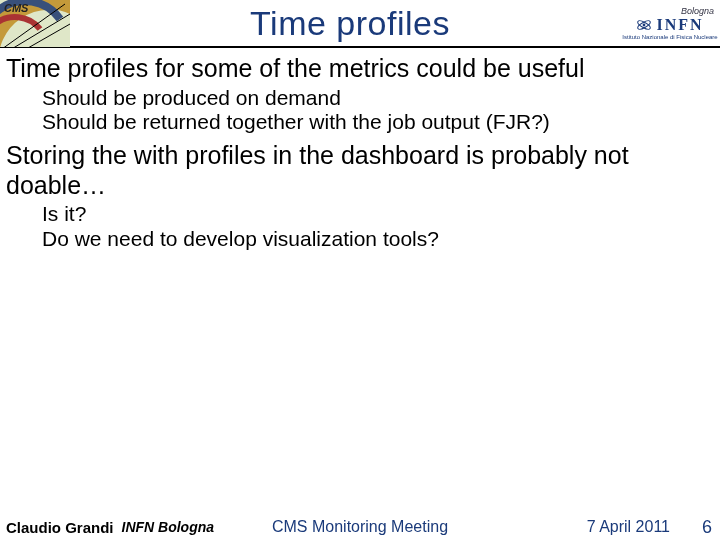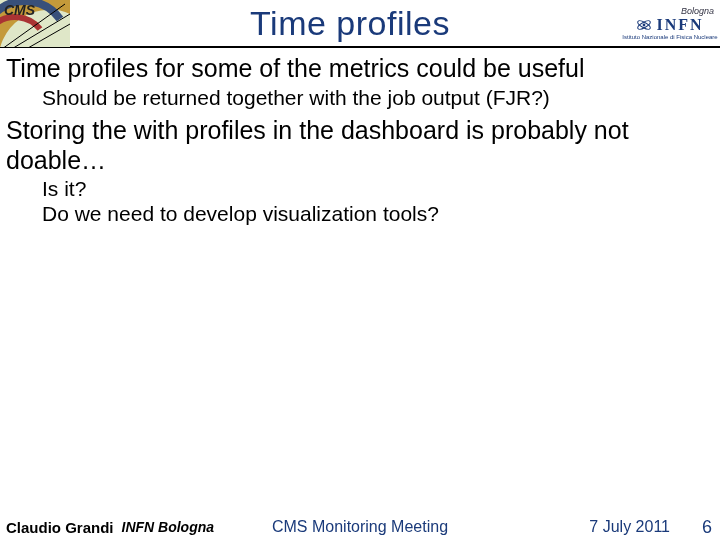--- a/index.html
+++ b/index.html
@@ -8,21 +8,21 @@
 
   
   .header { height: 48px; display: flex; align-items: center; border-bottom: 2px solid #000; }
   .logo-left { width: 70px; height: 48px; margin-right: 10px; }
   .title-wrap { flex: 1; text-align: center; }
   .title { font-size: 34px; color: #1a3a7a; font-weight: 400; letter-spacing: .5px; }
   .logo-right { width: 100px; height: 48px; display:flex; flex-direction:column; align-items:center; justify-content:center; }
 
   
   .cms-bg { width:70px; height:48px; position:relative; overflow:hidden; }
-  .cms-label { position:absolute; top:2px; left:4px; font-size:14px; font-style:italic; color:#222; font-weight:bold; }
+  .cms-label { position:absolute; top:2px; left:4px; font-size:11px; font-style:italic; color:#222; font-weight:bold; }
 
   
   .bologna { font-size:9px; color:#334; font-style:italic; align-self:flex-end; margin-right:6px; }
   .infn-row { display:flex; align-items:center; gap:4px; }
   .infn-txt { font-size:16px; letter-spacing:2px; font-weight:bold; color:#1a3a7a; font-family: Georgia, serif; }
   .sub { font-size:6px; color:#1a3a7a; line-height:1; }
 
   
   .body { padding: 6px 18px 0 6px; }
   .p1 { font-size: 25px; line-height: 1.18; margin-bottom: 2px; }
@@ -67,28 +67,29 @@
           <circle cx="8" cy="8" r="1.4" fill="#1a3a7a"></circle>
         </svg>
         <span class="infn-txt">INFN</span>
       </div>
       <span class="sub">Istituto Nazionale di Fisica Nucleare</span>
     </div>
   </div>
 
   <div class="body">
     <div class="p1">Time profiles for some of the metrics could be useful</div>
+    <div class="p2">Should be produced on demand</div>
     <div class="p2">Should be returned together with the job output (FJR?)</div>
     <div class="gap"></div>
     <div class="p1">Storing the with profiles in the dashboard is probably not doable…</div>
     <div class="p2">Is it?</div>
     <div class="p2">Do we need to develop visualization tools?</div>
   </div>
 
   <div class="footer">
     <span class="f-author">Claudio Grandi</span>
     <span class="f-affil">INFN Bologna</span>
     <span class="f-meeting">CMS Monitoring Meeting</span>
-    <span class="f-date">7 July 2011</span>
+    <span class="f-date">7 April 2011</span>
     <span class="f-page">6</span>
   </div>
 
 </div>
 
 </body></html>

